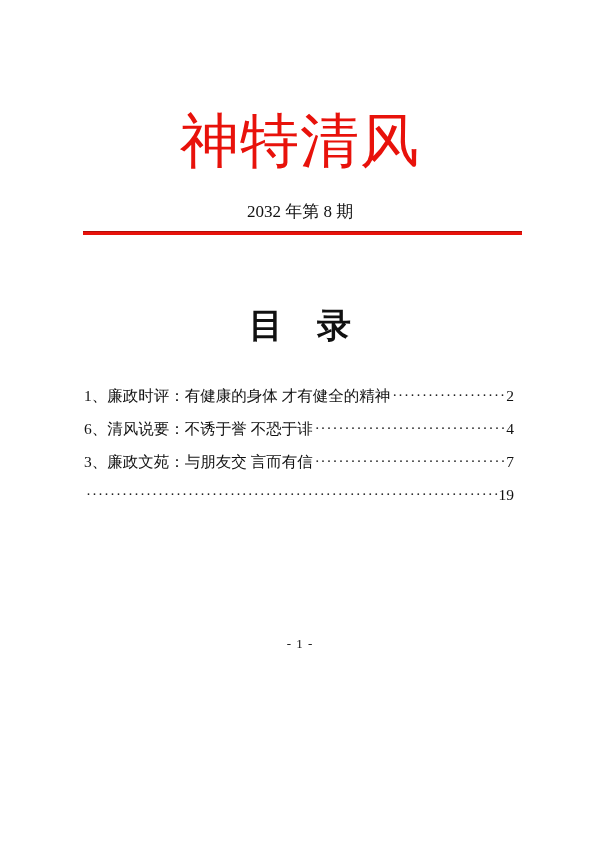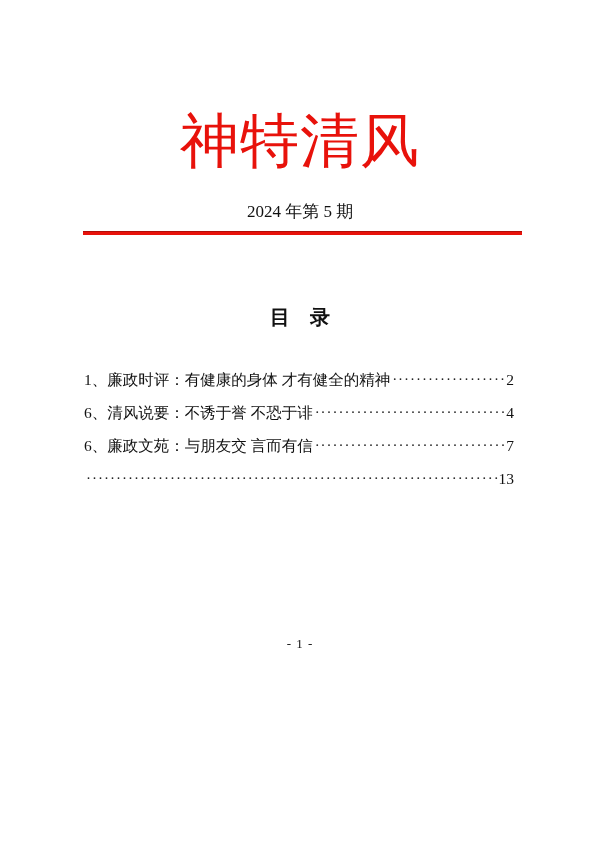--- a/index.html
+++ b/index.html
@@ -46,21 +46,21 @@
   }
   .red-rule {
     margin: 11px 78px 0 83px;
     height: 3px;
     background: #e8120b;
     border-top: 1px solid #b30d08;
   }
   .toc-heading {
     margin-top: 71px;
     text-align: center;
-    font-size: 20px;
+    font-size: 34px;
     line-height: 1.15;
     font-weight: 700;
     color: #111111;
     letter-spacing: 0;
   }
   .toc-list {
     margin: 34px 86px 0 84px;
   }
   .toc-row {
     display: flex;
@@ -95,45 +95,45 @@
     letter-spacing: 1px;
   }
 </style>
 </head>
 <body>
 
 <div class="page">
 
   <div class="masthead">
     <div class="newsletter-title">神特清风</div>
-    <div class="issue-line">2024 年第 5 期</div>
+    <div class="issue-line">2032 年第 8 期</div>
   </div>
 
 
   <div class="red-rule"></div>
 
   <div class="toc-heading">目　录</div>
 
   <div class="toc-list">
     <div class="toc-row">
       <span class="toc-label">1、廉政时评：有健康的身体 才有健全的精神</span>
       <span class="toc-leader">····································································································</span>
       <span class="toc-page">2</span>
     </div>
     <div class="toc-row">
       <span class="toc-label">6、清风说要：不诱于誉 不恐于诽</span>
       <span class="toc-leader">····································································································</span>
       <span class="toc-page">4</span>
     </div>
     <div class="toc-row">
-      <span class="toc-label">6、廉政文苑：与朋友交 言而有信</span>
+      <span class="toc-label">3、廉政文苑：与朋友交 言而有信</span>
       <span class="toc-leader">····································································································</span>
       <span class="toc-page">7</span>
     </div>
     <div class="toc-row">
       <span class="toc-leader">····································································································</span>
-      <span class="toc-page">13</span>
+      <span class="toc-page">19</span>
     </div>
   </div>
 
   <div class="page-footer">- 1 -</div>
 
 </div>
 
 </body></html>

